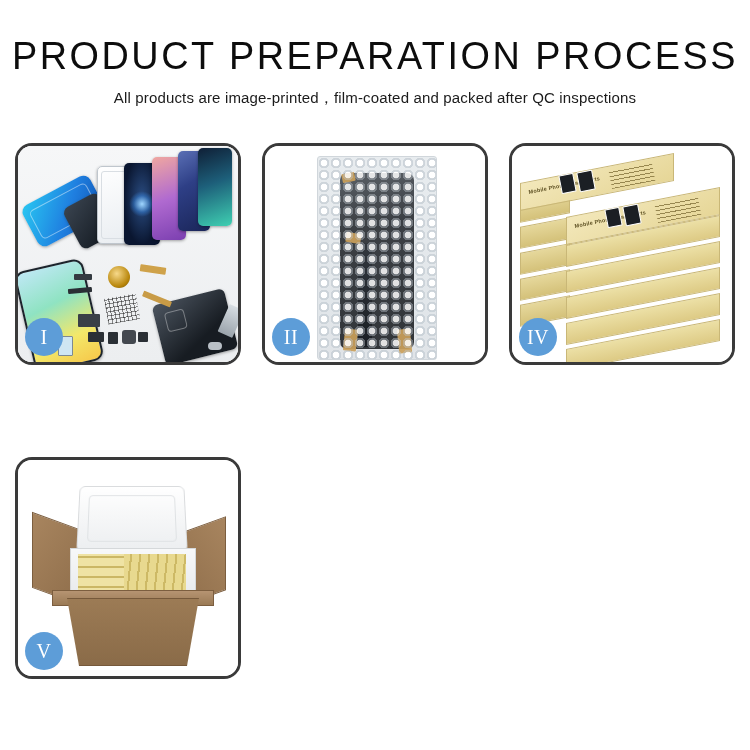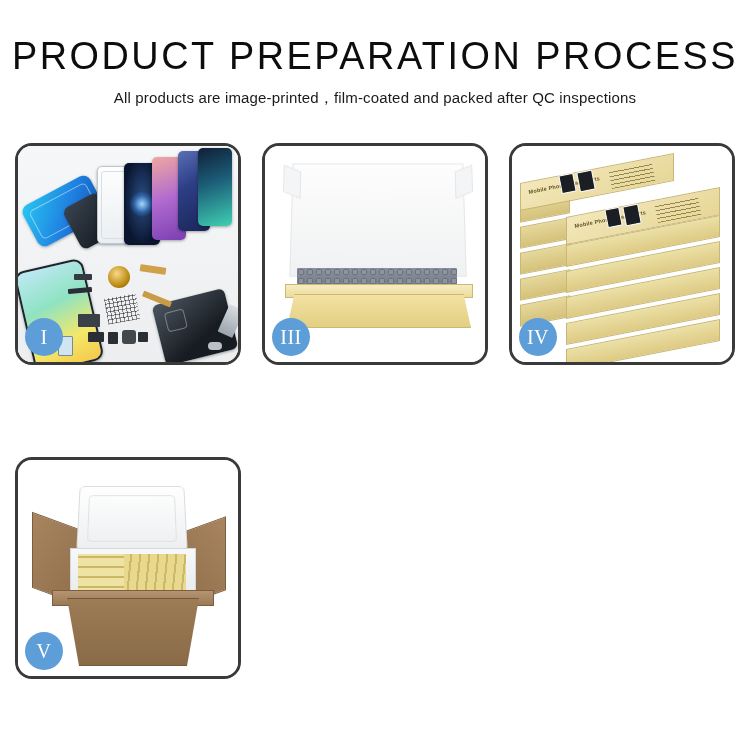--- a/index.html
+++ b/index.html
@@ -460,30 +460,35 @@
       <div class="tiny t7"></div>
       <div class="tiny t8"></div>
       <div class="tiny t9"></div>
       <div class="tiny t10"></div>
       <div class="tiny t11"></div>
       <div class="tiny t12"></div>
     </div>
     <div class="badge">I</div>
   </div>
 
-
   <div class="panel">
-    <div class="panel-inner p3">
-      <div class="box3-lid"></div>
-      <div class="box3-foam"></div>
-      <div class="box3-rim"></div>
-      <div class="box3-front"></div>
+    <div class="panel-inner p2">
+      <div class="bubble-bag">
+        <div class="screen-inside"></div>
+        <div class="flex-strip"></div>
+        <div class="tape tape1"></div>
+        <div class="tape tape2"></div>
+        <div class="tape tape3"></div>
+        <div class="tape tape4"></div>
+        <div class="bubble-overlay"></div>
+      </div>
     </div>
-    <div class="badge">III</div>
+    <div class="badge">II</div>
   </div>
+
 
   <div class="panel">
     <div class="panel-inner p4">
       <div class="stack">
         <div class="slabL a"></div>
         <div class="slabL b"></div>
         <div class="slabL c"></div>
         <div class="slabL d"></div>
         <div class="slabL e"></div>
         <div class="slab l5"></div>

